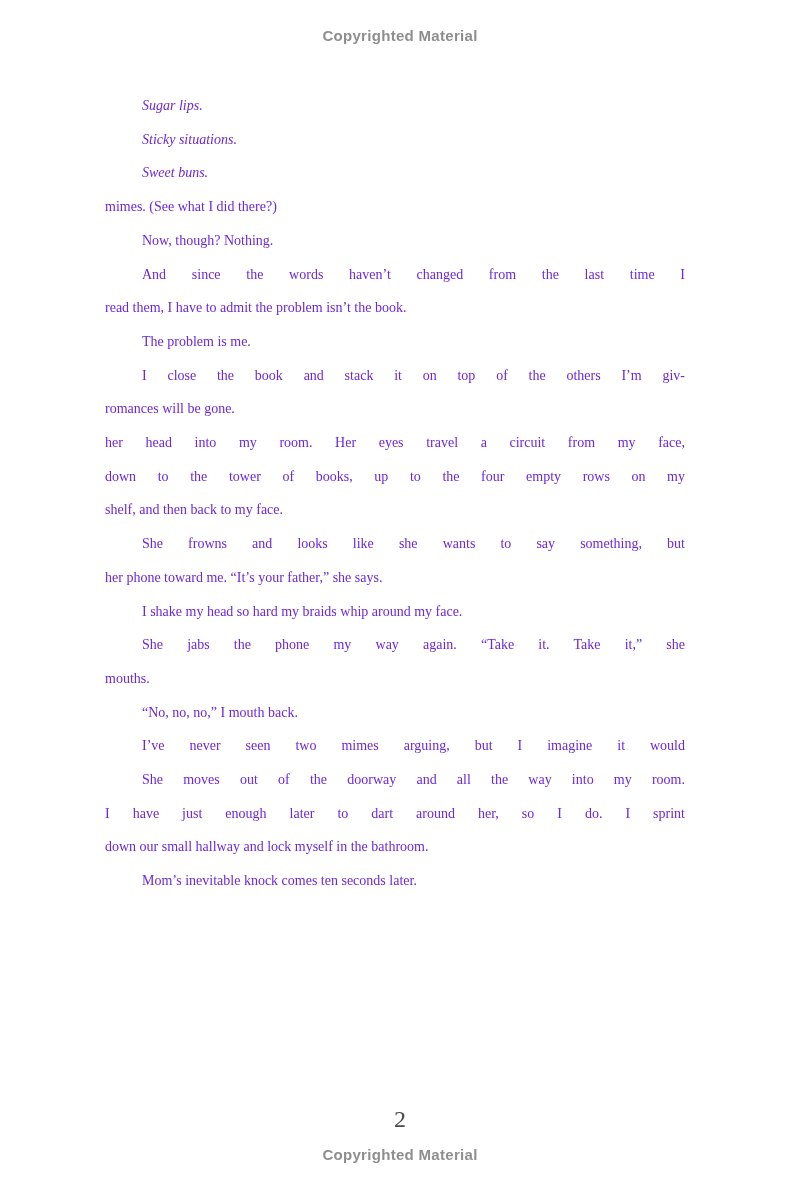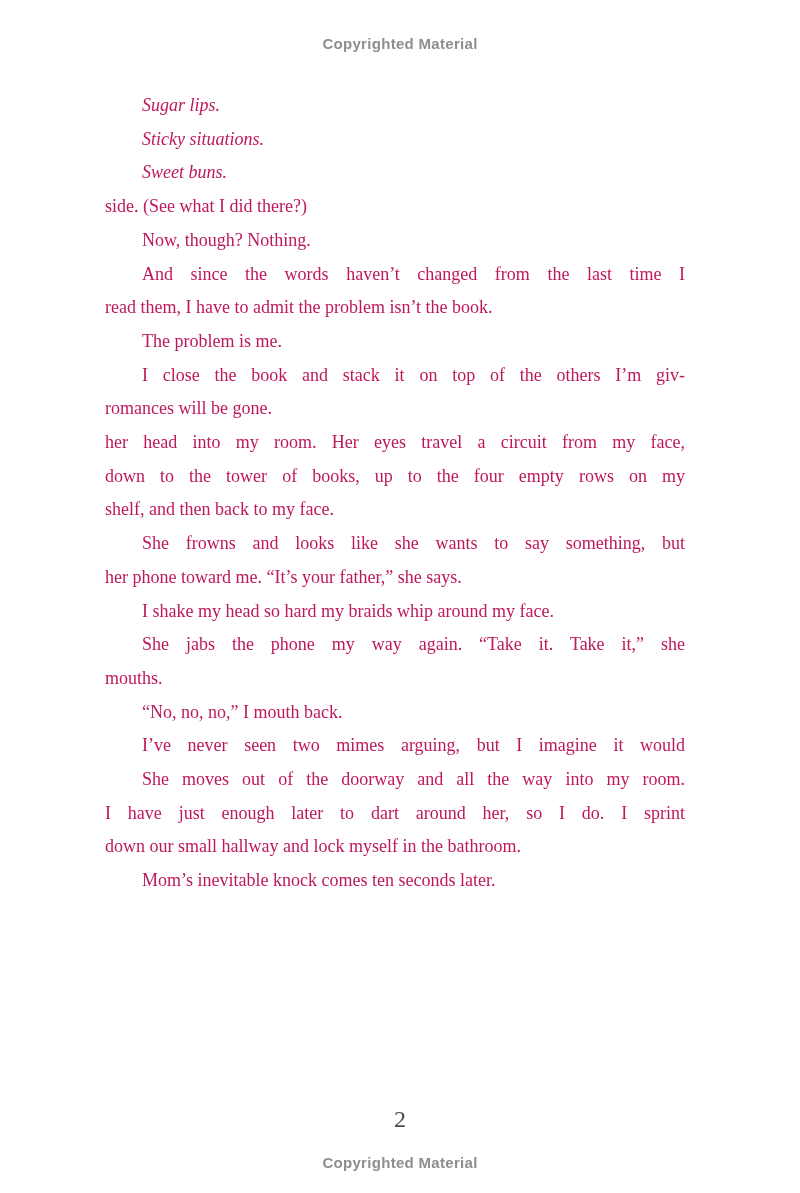--- a/index.html
+++ b/index.html
@@ -15,33 +15,32 @@
   .copyright-banner {
     position: absolute;
     left: 0;
     width: 100%;
     text-align: center;
     font-family: "Liberation Sans", sans-serif;
     font-weight: bold;
     font-size: 15px;
     letter-spacing: 0.3px;
     color: #8e8e8e;
-    margin-top: 8px;
   }
   .copyright-banner.top { top: 27px; }
   .copyright-banner.bottom { top: 1146px; }
   .text-block {
     position: absolute;
     left: 105px;
     top: 89px;
     width: 580px;
     font-family: "Liberation Serif", serif;
-    font-size: 18px;
+    font-size: 14px;
     line-height: 33.7px;
-    color: #be185d;
+    color: #6d28d9;
   }
   .line { text-align: left; }
   .line.just {
     text-align: justify;
     text-align-last: justify;
     text-justify: inter-word;
   }
   .line.indent { text-indent: 37px; }
   .line.italic { font-style: italic; }
   .page-number {
@@ -58,21 +57,21 @@
 </head>
 <body>
 
 <div class="page">
   <div class="copyright-banner top">Copyrighted Material</div>
 
   <div class="text-block">
       <div class="line indent italic">Sugar lips.</div>
       <div class="line indent italic">Sticky situations.</div>
       <div class="line indent italic">Sweet buns.</div>
-      <div class="line">side. (See what I did there?)</div>
+      <div class="line">mimes. (See what I did there?)</div>
       <div class="line indent">Now, though? Nothing.</div>
       <div class="line just indent">And since the words haven’t changed from the last time I</div>
       <div class="line">read them, I have to admit the problem isn’t the book.</div>
       <div class="line indent">The problem is me.</div>
       <div class="line just indent">I close the book and stack it on top of the others I’m giv-</div>
       <div class="line">romances will be gone.</div>
       <div class="line just">her head into my room. Her eyes travel a circuit from my face,</div>
       <div class="line just">down to the tower of books, up to the four empty rows on my</div>
       <div class="line">shelf, and then back to my face.</div>
       <div class="line just indent">She frowns and looks like she wants to say something, but</div>

